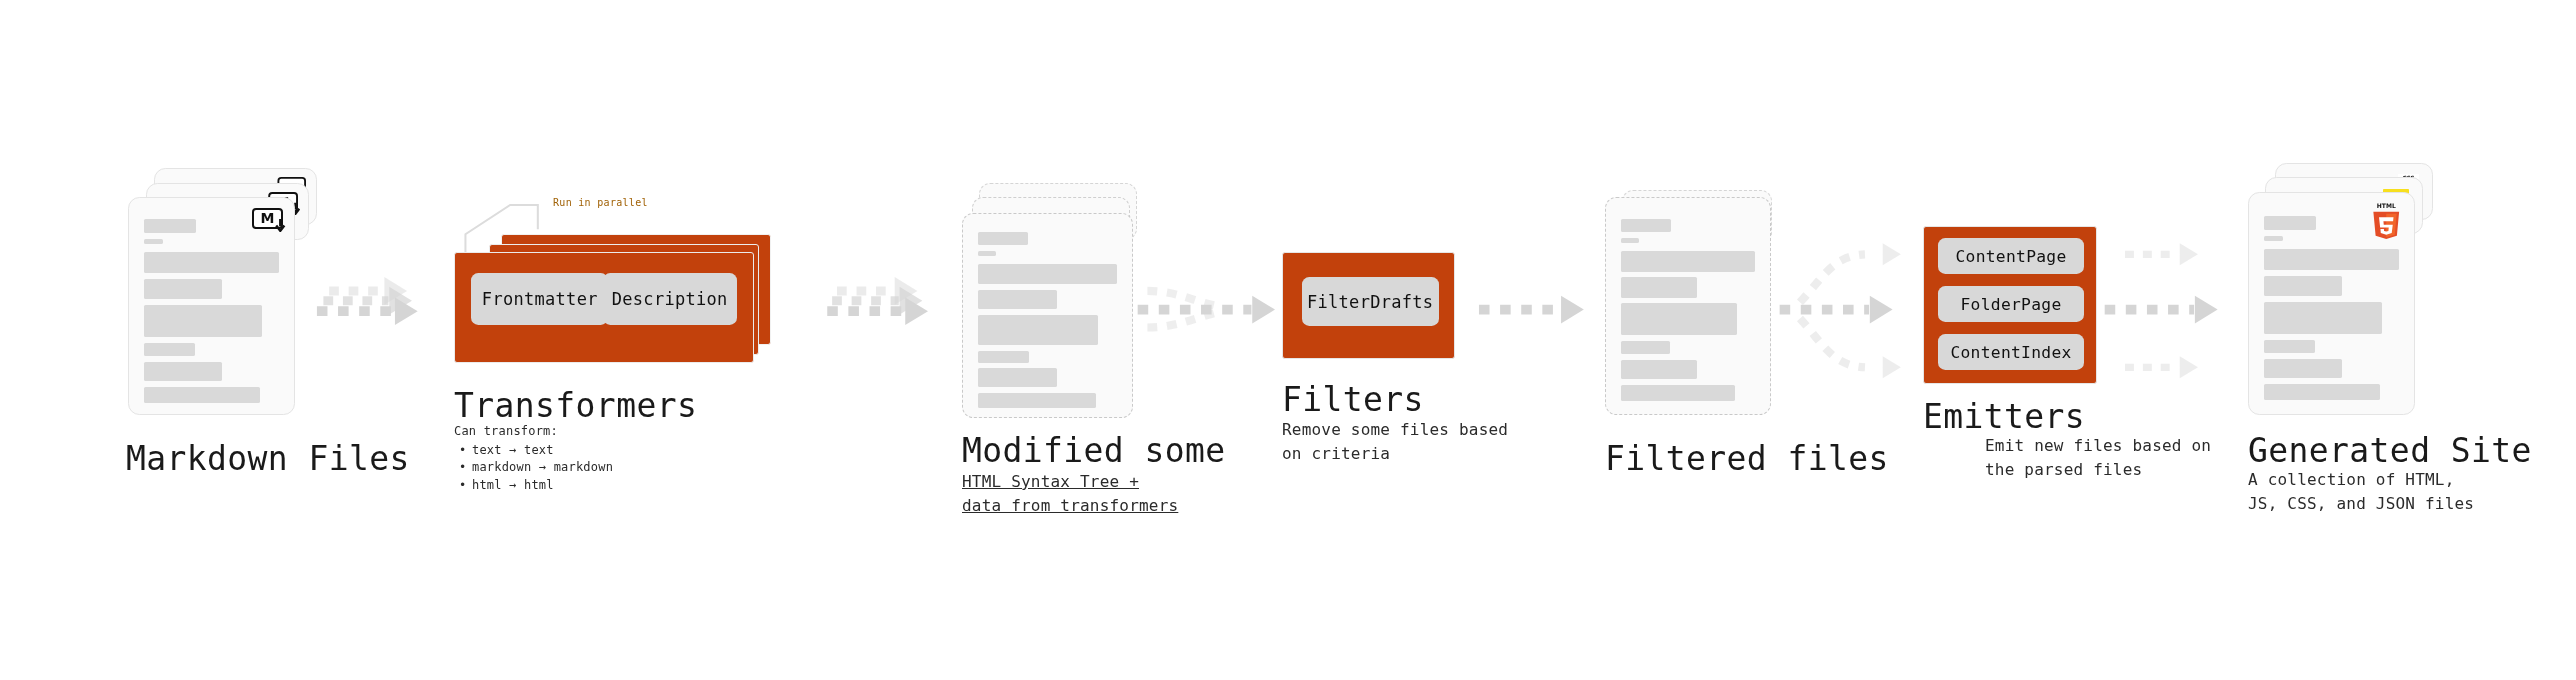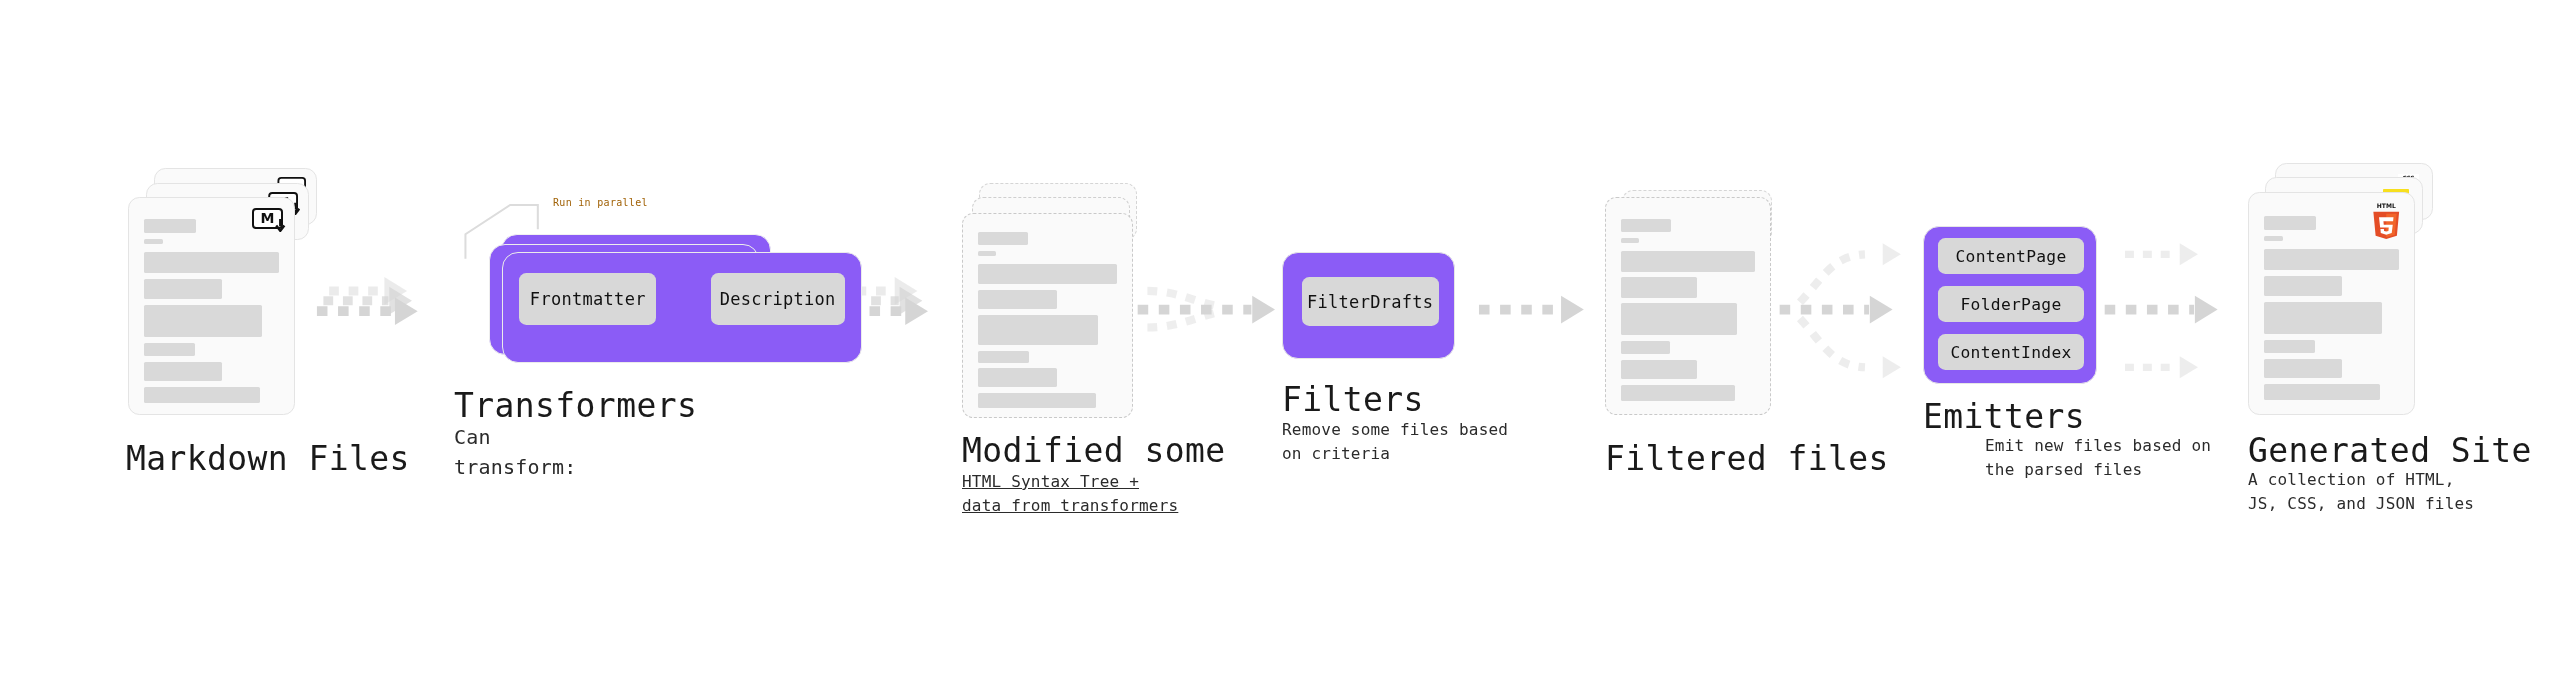--- a/index.html
+++ b/index.html
@@ -57,23 +57,23 @@
   }
   .css-badge .txt {
     font-family: "DejaVu Sans", "Liberation Sans", sans-serif;
     font-size: 5.7px; font-weight: 700; color:#111; line-height:1;
   }
   .css-badge .bar { width: 21px; height: 3.3px; background: #264de4; margin-top: 0.8px;}
 
   
   .groupbox {
     position: absolute;
-    background: #8b5cf6;
+    background: #c2410c;
     border: 1.6px solid #e6e6e6;
-    border-radius: 16px;
+    border-radius: 3px;
     box-sizing: border-box;
   }
   .chip {
     position: absolute;
     background: #d8d8d8;
     border-radius: 7.3px;
     display: flex; align-items: center; justify-content: center;
     color: #111;
     font-size: 17px;
     letter-spacing: 0.3px;
@@ -92,21 +92,21 @@
   .subtitle {
     position: absolute;
     font-size: 16px;
     line-height: 1.48;
     color: #2b2b2b;
     letter-spacing: 0.2px;
     white-space: pre;
   }
   .bullets {
     position: absolute;
-    font-size: 20px;
+    font-size: 12px;
     line-height: 1.48;
     color: #2b2b2b;
     letter-spacing: 0.2px;
   }
   .bullets .lead { margin-bottom: 0.8px; }
   .bullets ul { margin: 0; padding-left: 18px; list-style: none; }
   .bullets li { white-space: pre; position: relative; }
   .bullets li::before {
     content: "\2022";
     position: absolute; left: -13px; top: 0;
@@ -285,29 +285,34 @@
       <g opacity="0.7">
         <line x1="-6" y1="38" x2="52" y2="38" stroke="#e0e0e0" stroke-width="5"></line>
         <polygon points="52,31 68,38 52,45" fill="#e0e0e0"></polygon>
       </g>
       <g>
         <line x1="-14" y1="58" x2="48" y2="58" stroke="#d6d6d6" stroke-width="5"></line>
         <polygon points="48,50 66,58 48,66" fill="#d6d6d6"></polygon>
       </g>
     </svg>
 
-    <div class="groupbox" style="left:454px; top:252px; width:360px; height:111px; border-color:#ebebeb;margin-left:48px;">
+    <div class="groupbox" style="left:454px; top:252px; width:300px; height:111px; border-color:#ebebeb;">
       <div class="chip" style="left:16.3px; top:20.3px; width:137px; height:52px;">Frontmatter</div>
       <div class="chip" style="right:16.3px; top:20.3px; width:134px; height:52px;">Description</div>
     </div>
 
     <div class="title" style="left:454px; top:386px;">Transformers</div>
 
     <div class="bullets" style="left:454px; top:423px;">
       <div class="lead">Can transform:</div>
+      <ul>
+        <li>text → text</li>
+        <li>markdown → markdown</li>
+        <li>html → html</li>
+      </ul>
     </div>
   </div>
 
   <div class="node">
     <div class="doccard dashed" style="left:979px; top:183px; width:158px; height:57px; border-color:#d5d5d5;"></div>
     <div class="doccard dashed" style="left:972px; top:197px; width:158px; height:57px; border-color:#cfcfcf;"></div>
     <div class="doccard dashed" style="left:962px; top:213px; width:171px; height:205px;">
       <div class="skeleton" style="top:18px;">
         <div class="sk" style="width:50px; height:13px;"></div>
         <div class="sk" style="width:18.7px; height:5.7px; margin-bottom:7.3px;"></div>

